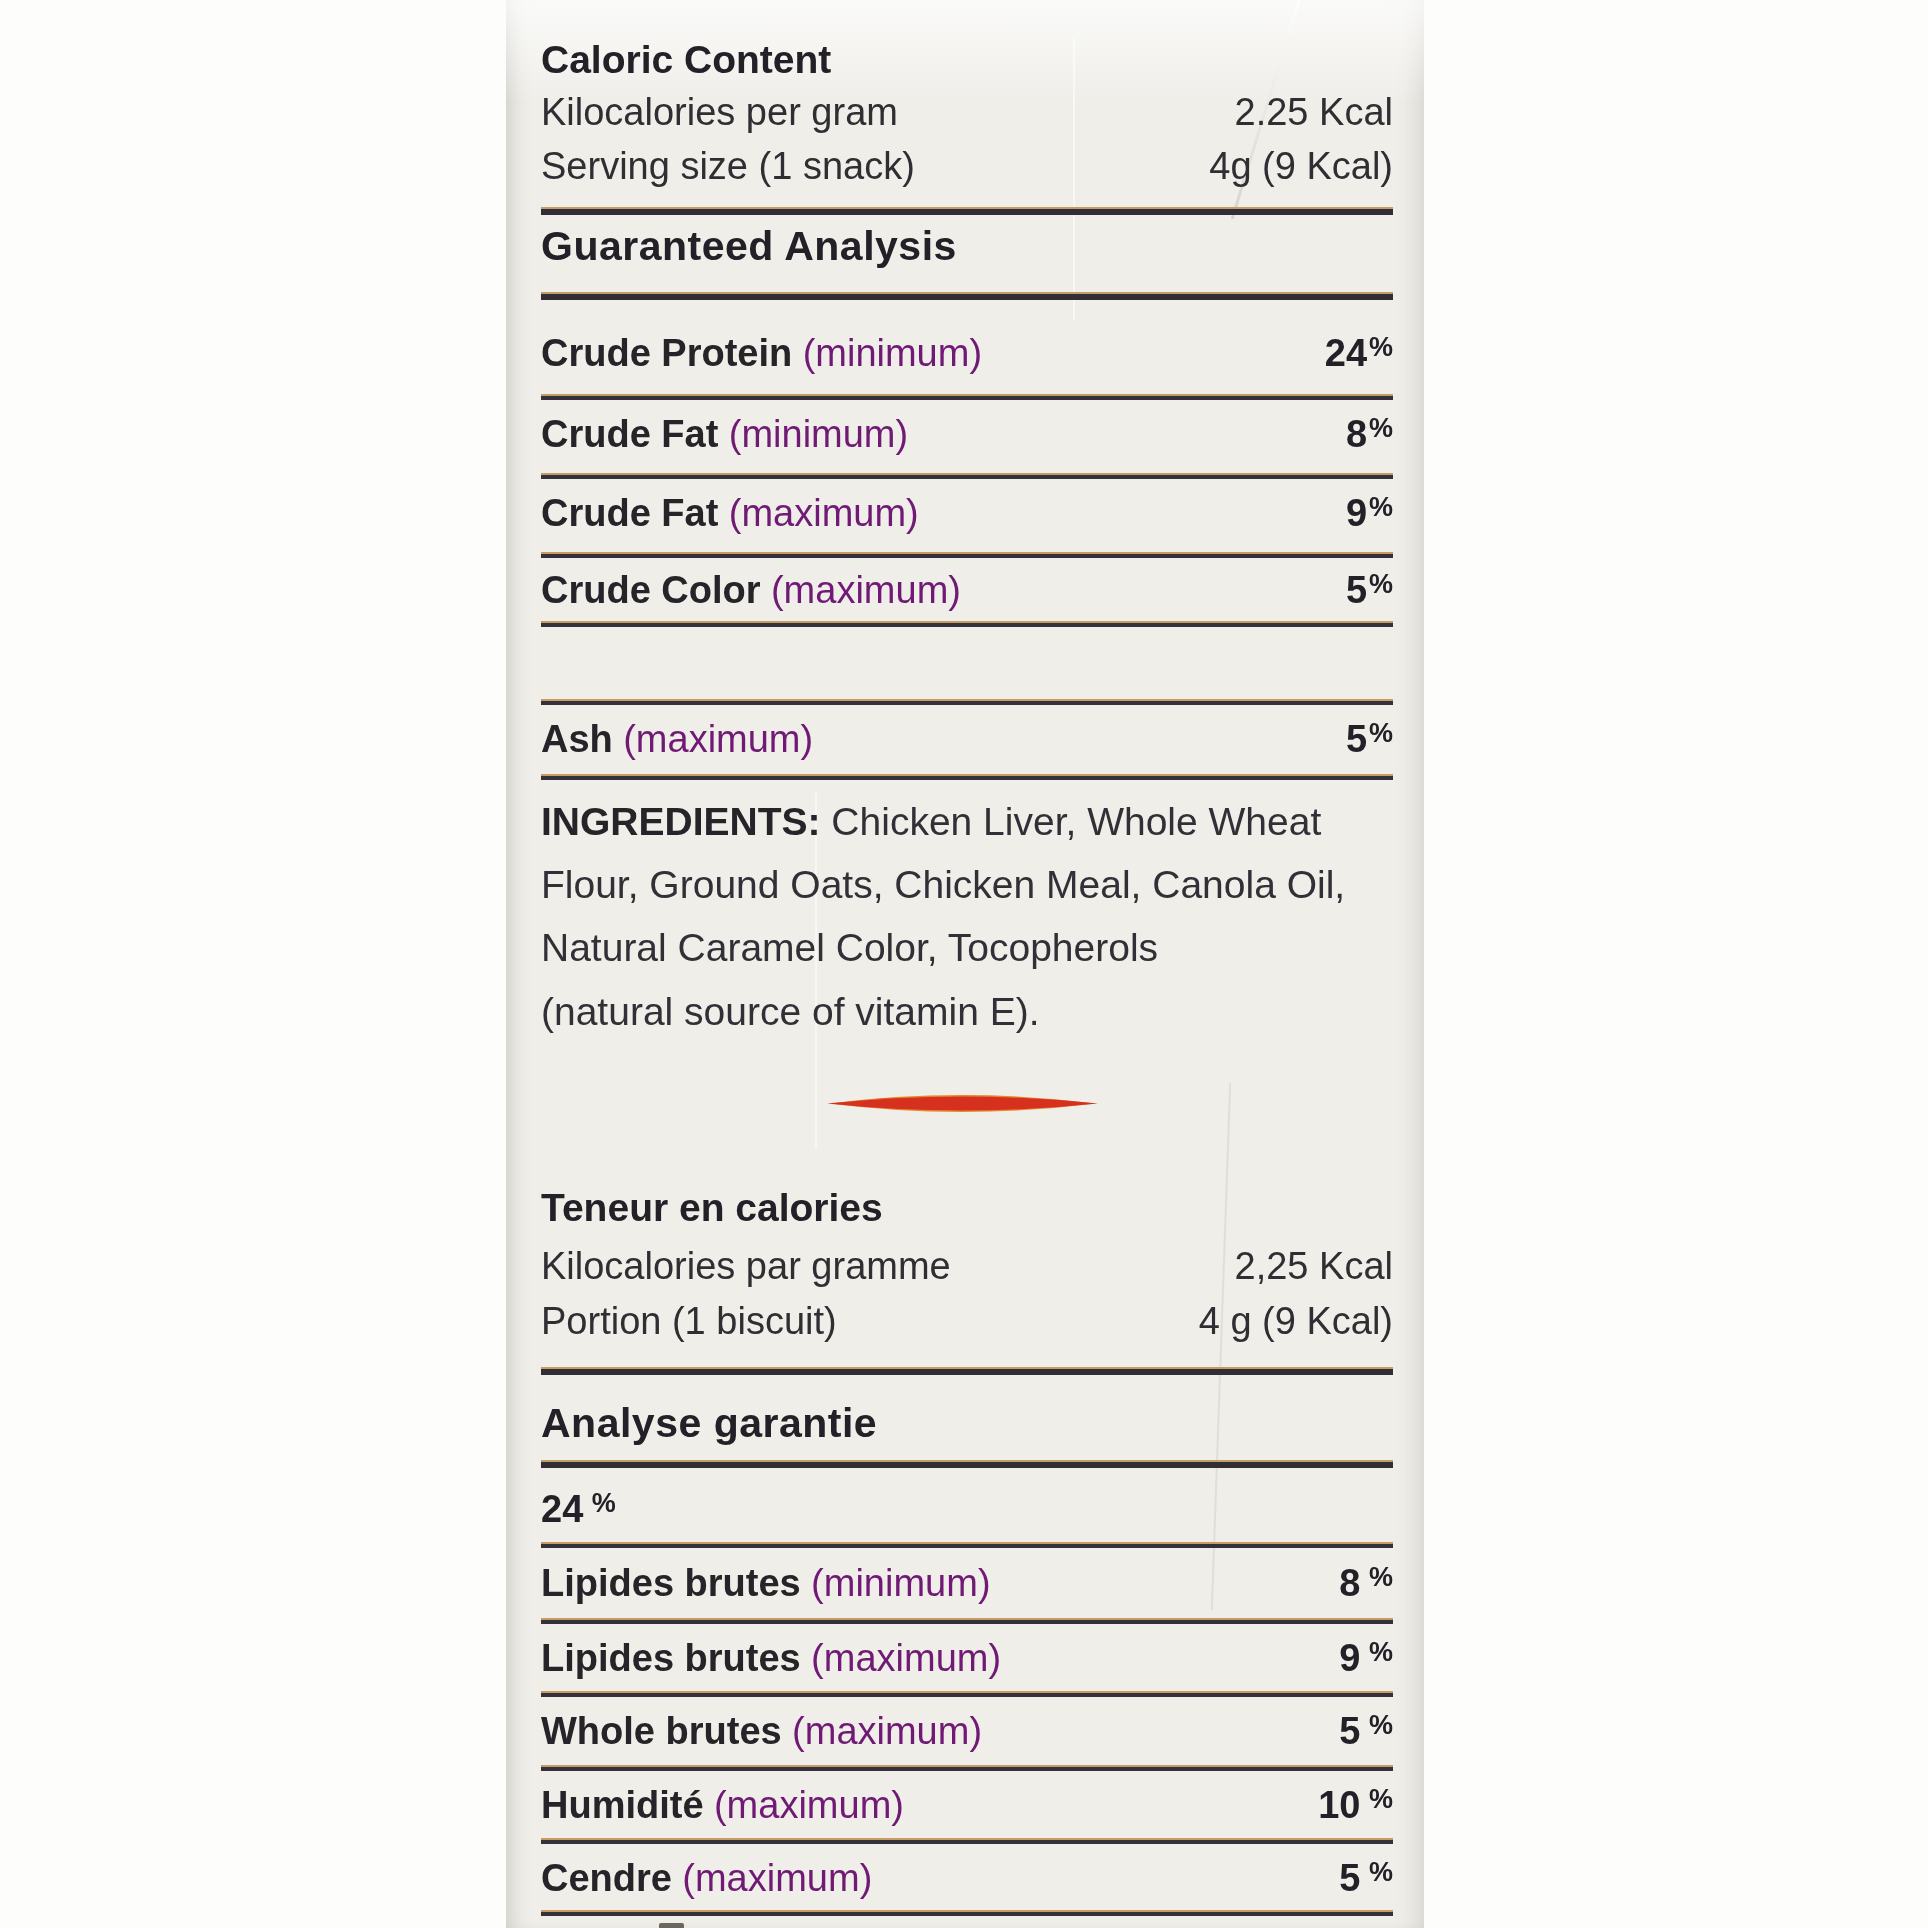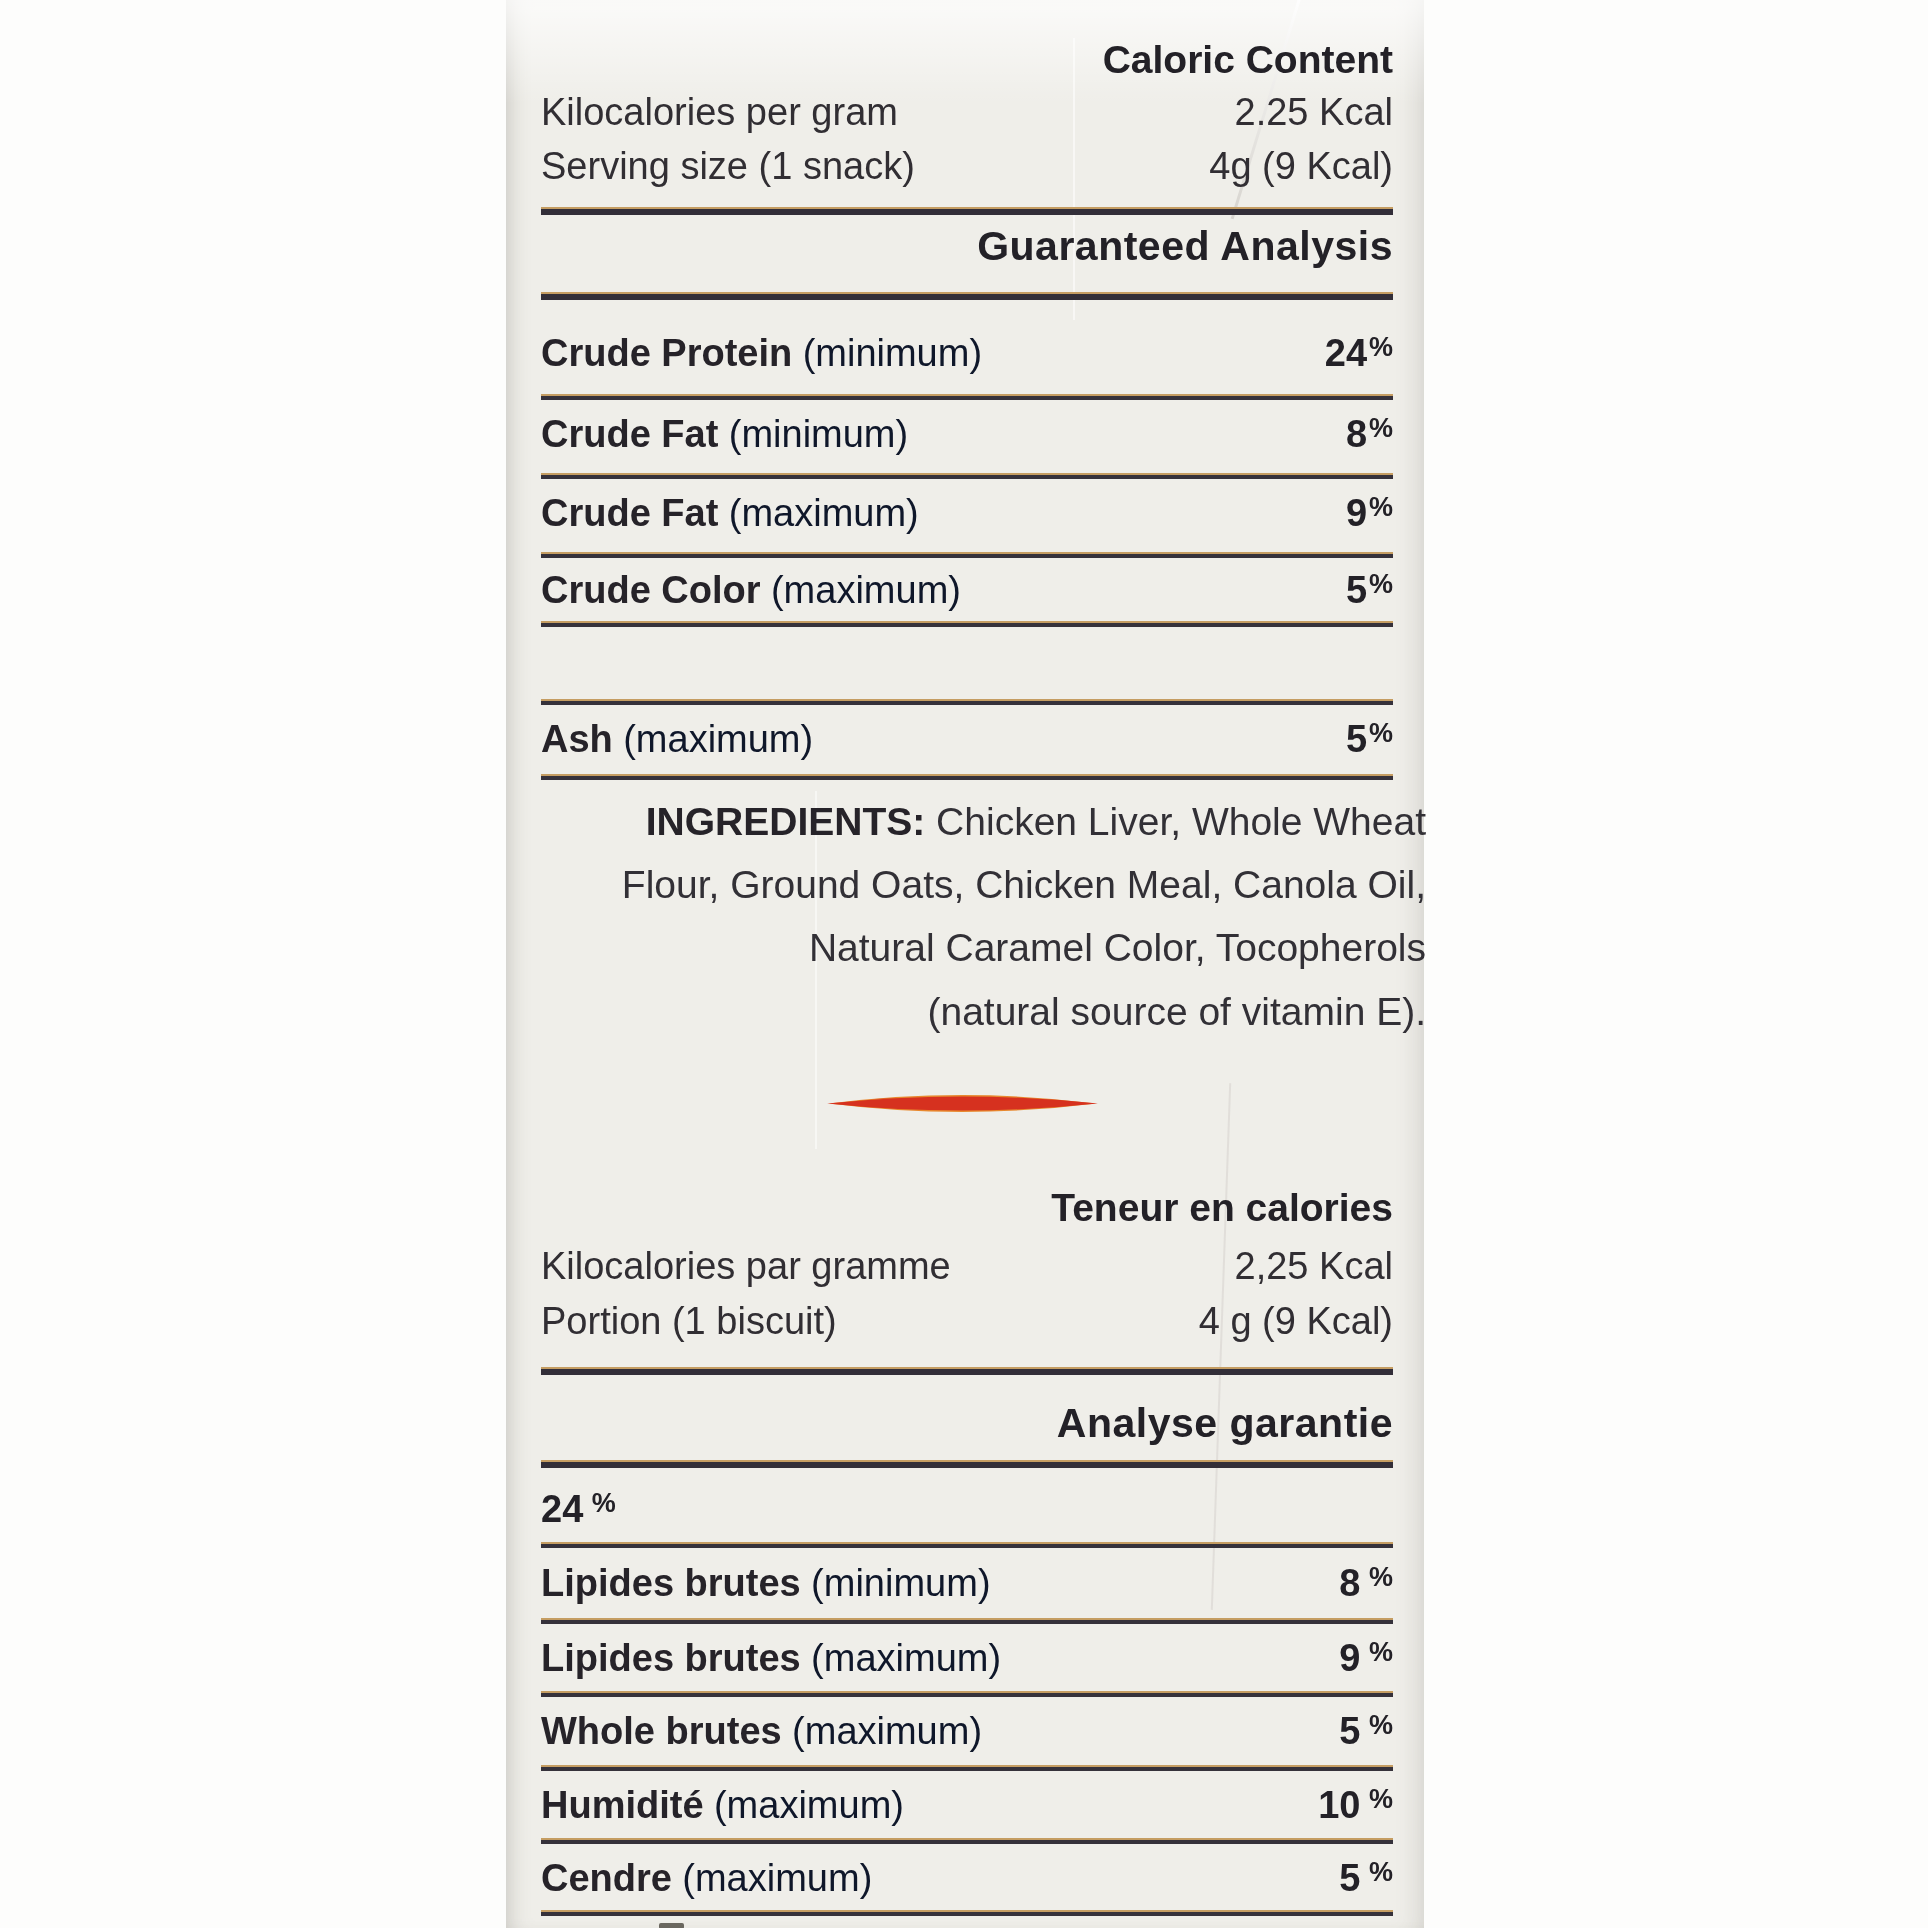--- a/index.html
+++ b/index.html
@@ -1,37 +1,37 @@
 <!DOCTYPE html>
 <html style="font-size:15px"><head>
 <meta charset="utf-8">
 <style>
   html,body{margin:0;padding:0;background:#fdfdfc;}
   .stage{position:relative;width:1928px;height:1928px;overflow:hidden;
-         font-family:"Liberation Sans",sans-serif;color:#312e33;background:#fdfdfc;text-align:right;}
+         font-family:"Liberation Sans",sans-serif;color:#312e33;background:#fdfdfc;}
   .label{position:absolute;left:506px;top:0;width:918px;height:1928px;background:#efeee9;
          box-shadow:inset 19px 0 22.6px -17px rgba(90,85,80,.28), inset -21px 0 26px -19px rgba(90,85,80,.22);}
   .label::before{content:"";position:absolute;left:0;top:0;right:0;height:104px;
          background:linear-gradient(180deg,rgba(255,255,255,.75),rgba(255,255,255,0));}
   .crease{position:absolute;pointer-events:none;}
   .c1{left:1265px;top:-11.3px;width:2.8px;height:235px;transform:rotate(17deg);
       background:linear-gradient(180deg,rgba(255,255,255,.9),rgba(170,164,158,.35));}
   .c2{left:1073px;top:38px;width:1.9px;height:282px;background:rgba(255,255,255,.55);}
   .c3{left:1220px;top:1083px;width:1.9px;height:527px;transform:rotate(2deg);background:rgba(176,170,163,.22);}
   .c4{left:815px;top:791px;width:1.9px;height:358px;background:rgba(255,255,255,.5);}
 
   .hdr{position:absolute;left:541px;width:852px;line-height:1;font-weight:bold;color:#232127;}
   .hdr.h41{font-size:39px;}
   .hdr.h44{font-size:41px;letter-spacing:0.5px;}
 
   .row{position:absolute;left:541px;width:852px;height:53px;display:flex;
        justify-content:space-between;align-items:center;line-height:1;font-size:38px;}
   .lbl{white-space:nowrap;}
   .strong{font-weight:bold;color:#262329;}
-  .qual{margin-left:10.4px;font-weight:normal;color:#0f172a;}
+  .qual{margin-left:10.4px;font-weight:normal;color:#701a75;}
   .val{white-space:nowrap;}
   .valstrong{font-weight:bold;color:#232127;}
   .num{font-size:38px;}
   .pct{font-size:27px;vertical-align:top;position:relative;top:0.9px;margin-left:1.9px;}
   .fr .pct{margin-left:8.5px;}
 
   .rule{position:absolute;left:541px;width:852px;height:5.6px;
         background:linear-gradient(180deg,#c59d62 0,#c59d62 1.9px,#35313a 1.9px,#35313a 100%);}
   .rule.thick{height:7.5px;
         background:linear-gradient(180deg,#c59d62 0,#c59d62 1.9px,#322e38 1.9px,#322e38 100%);}

